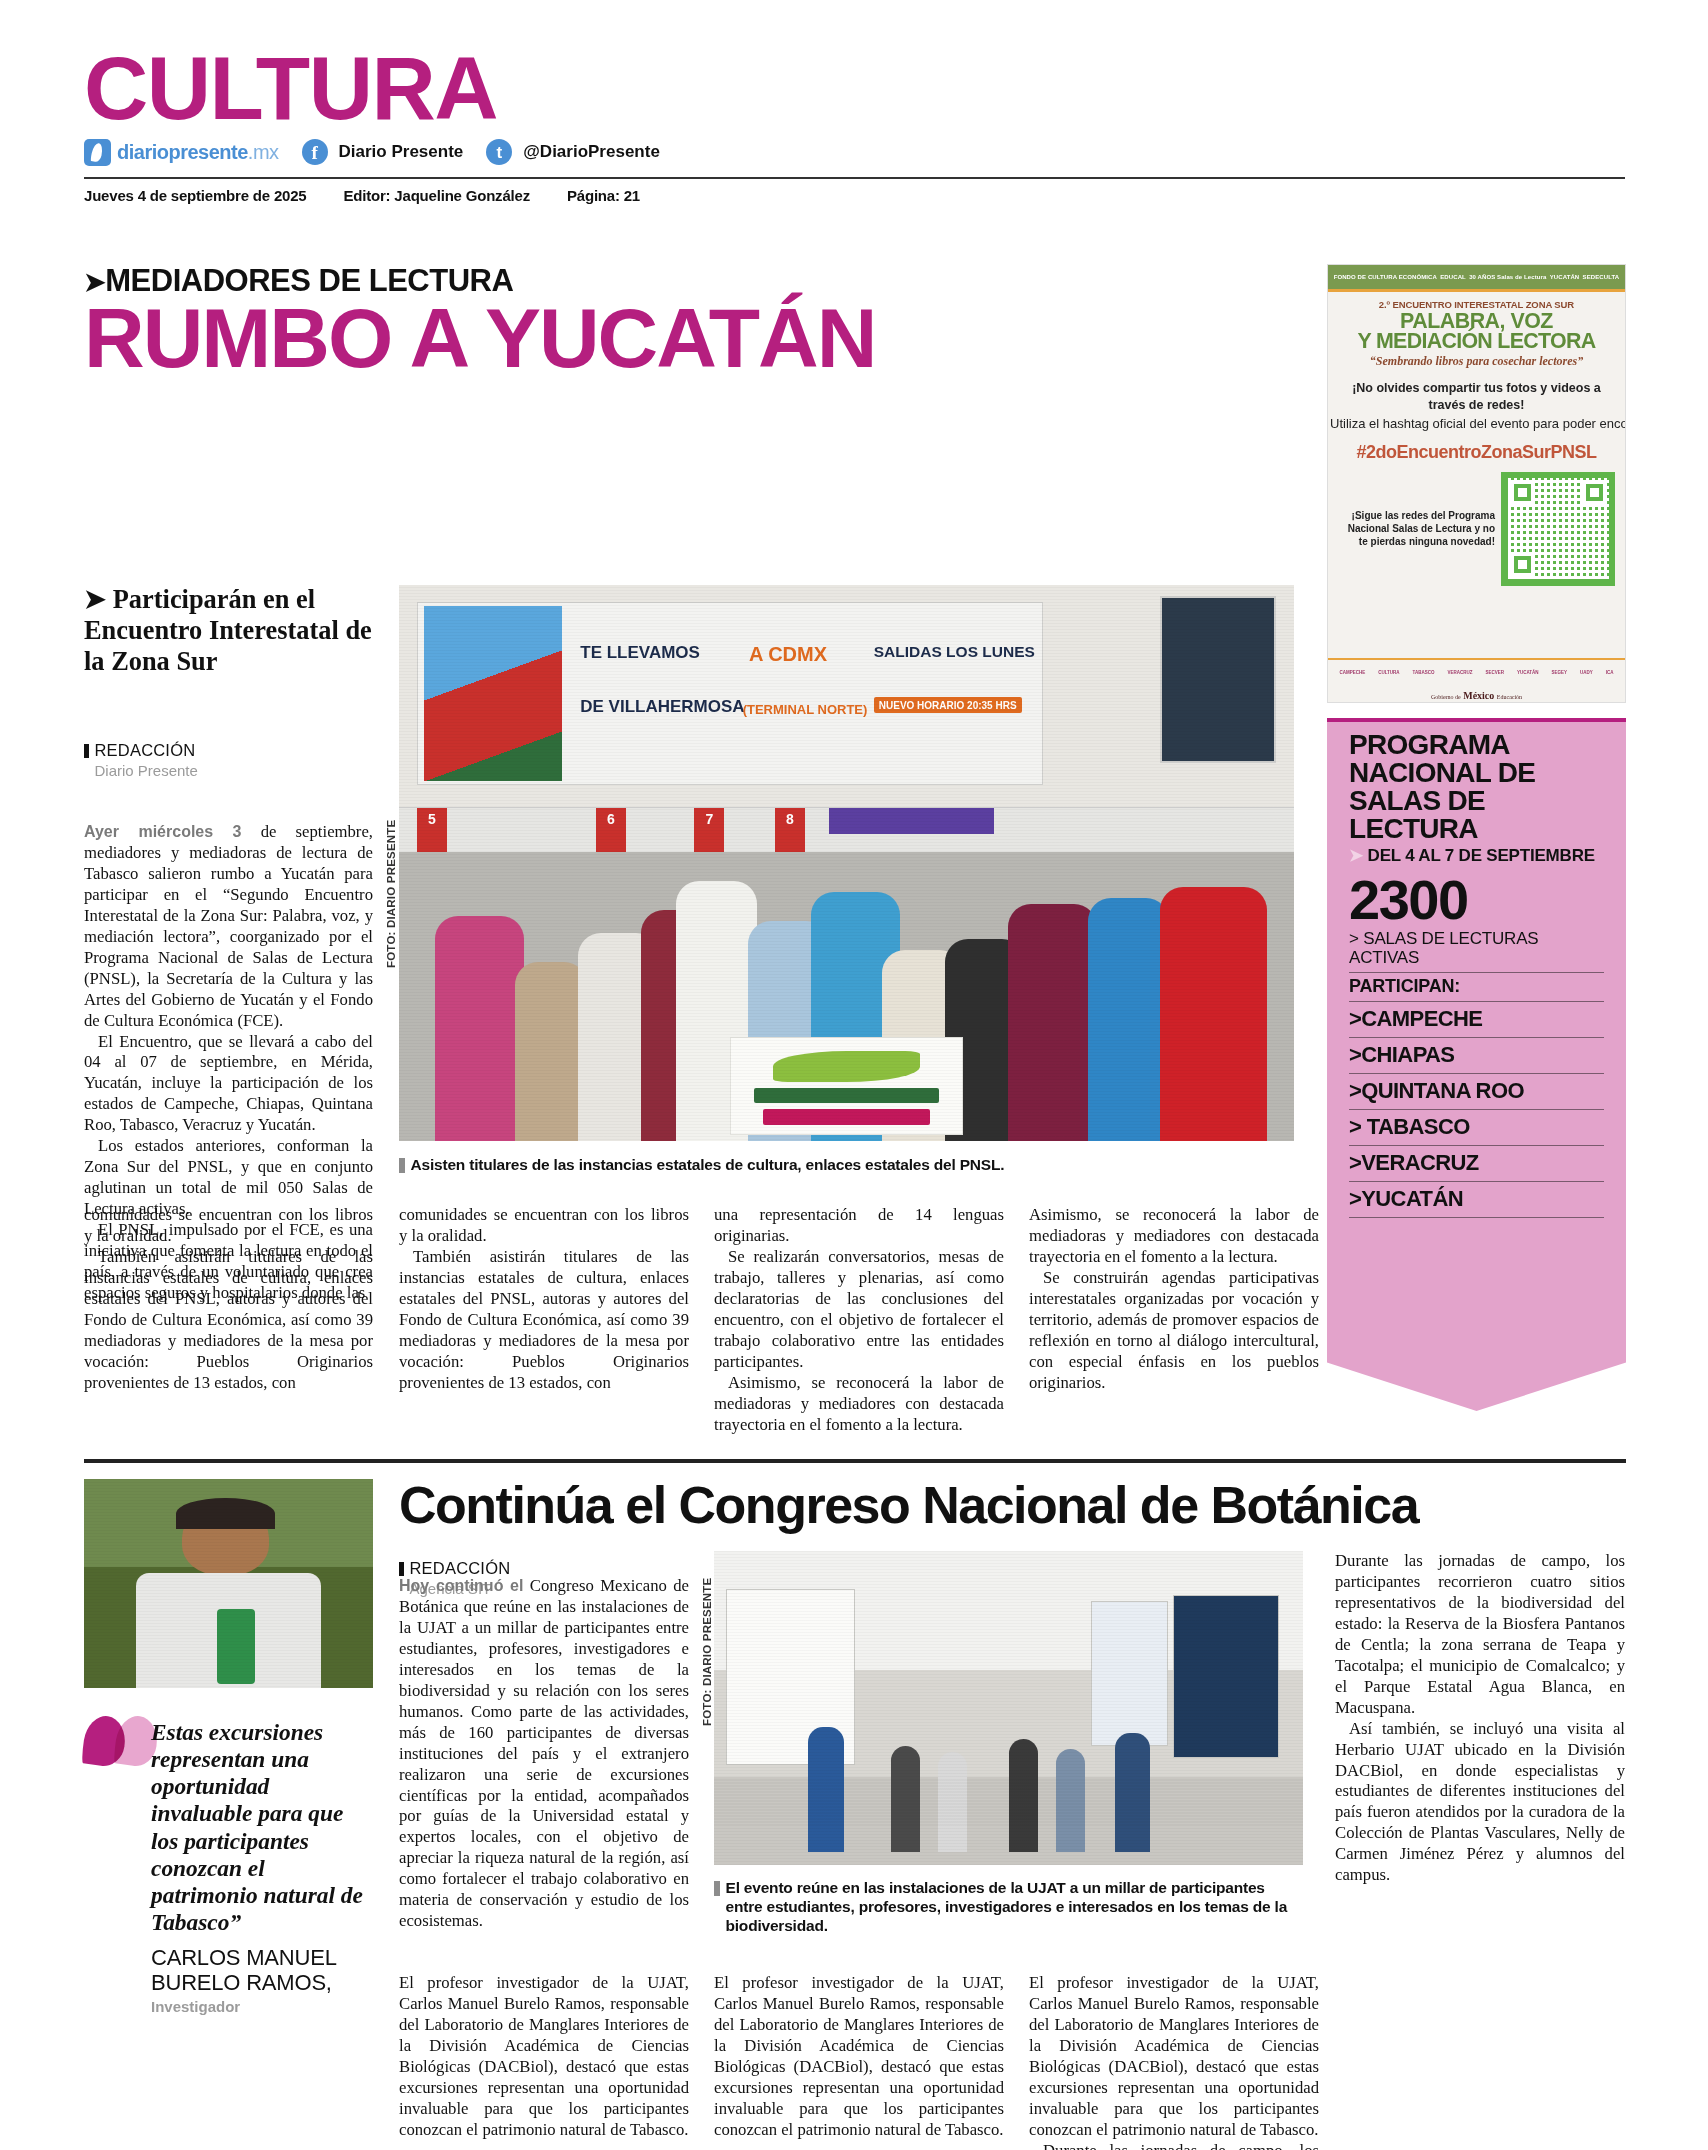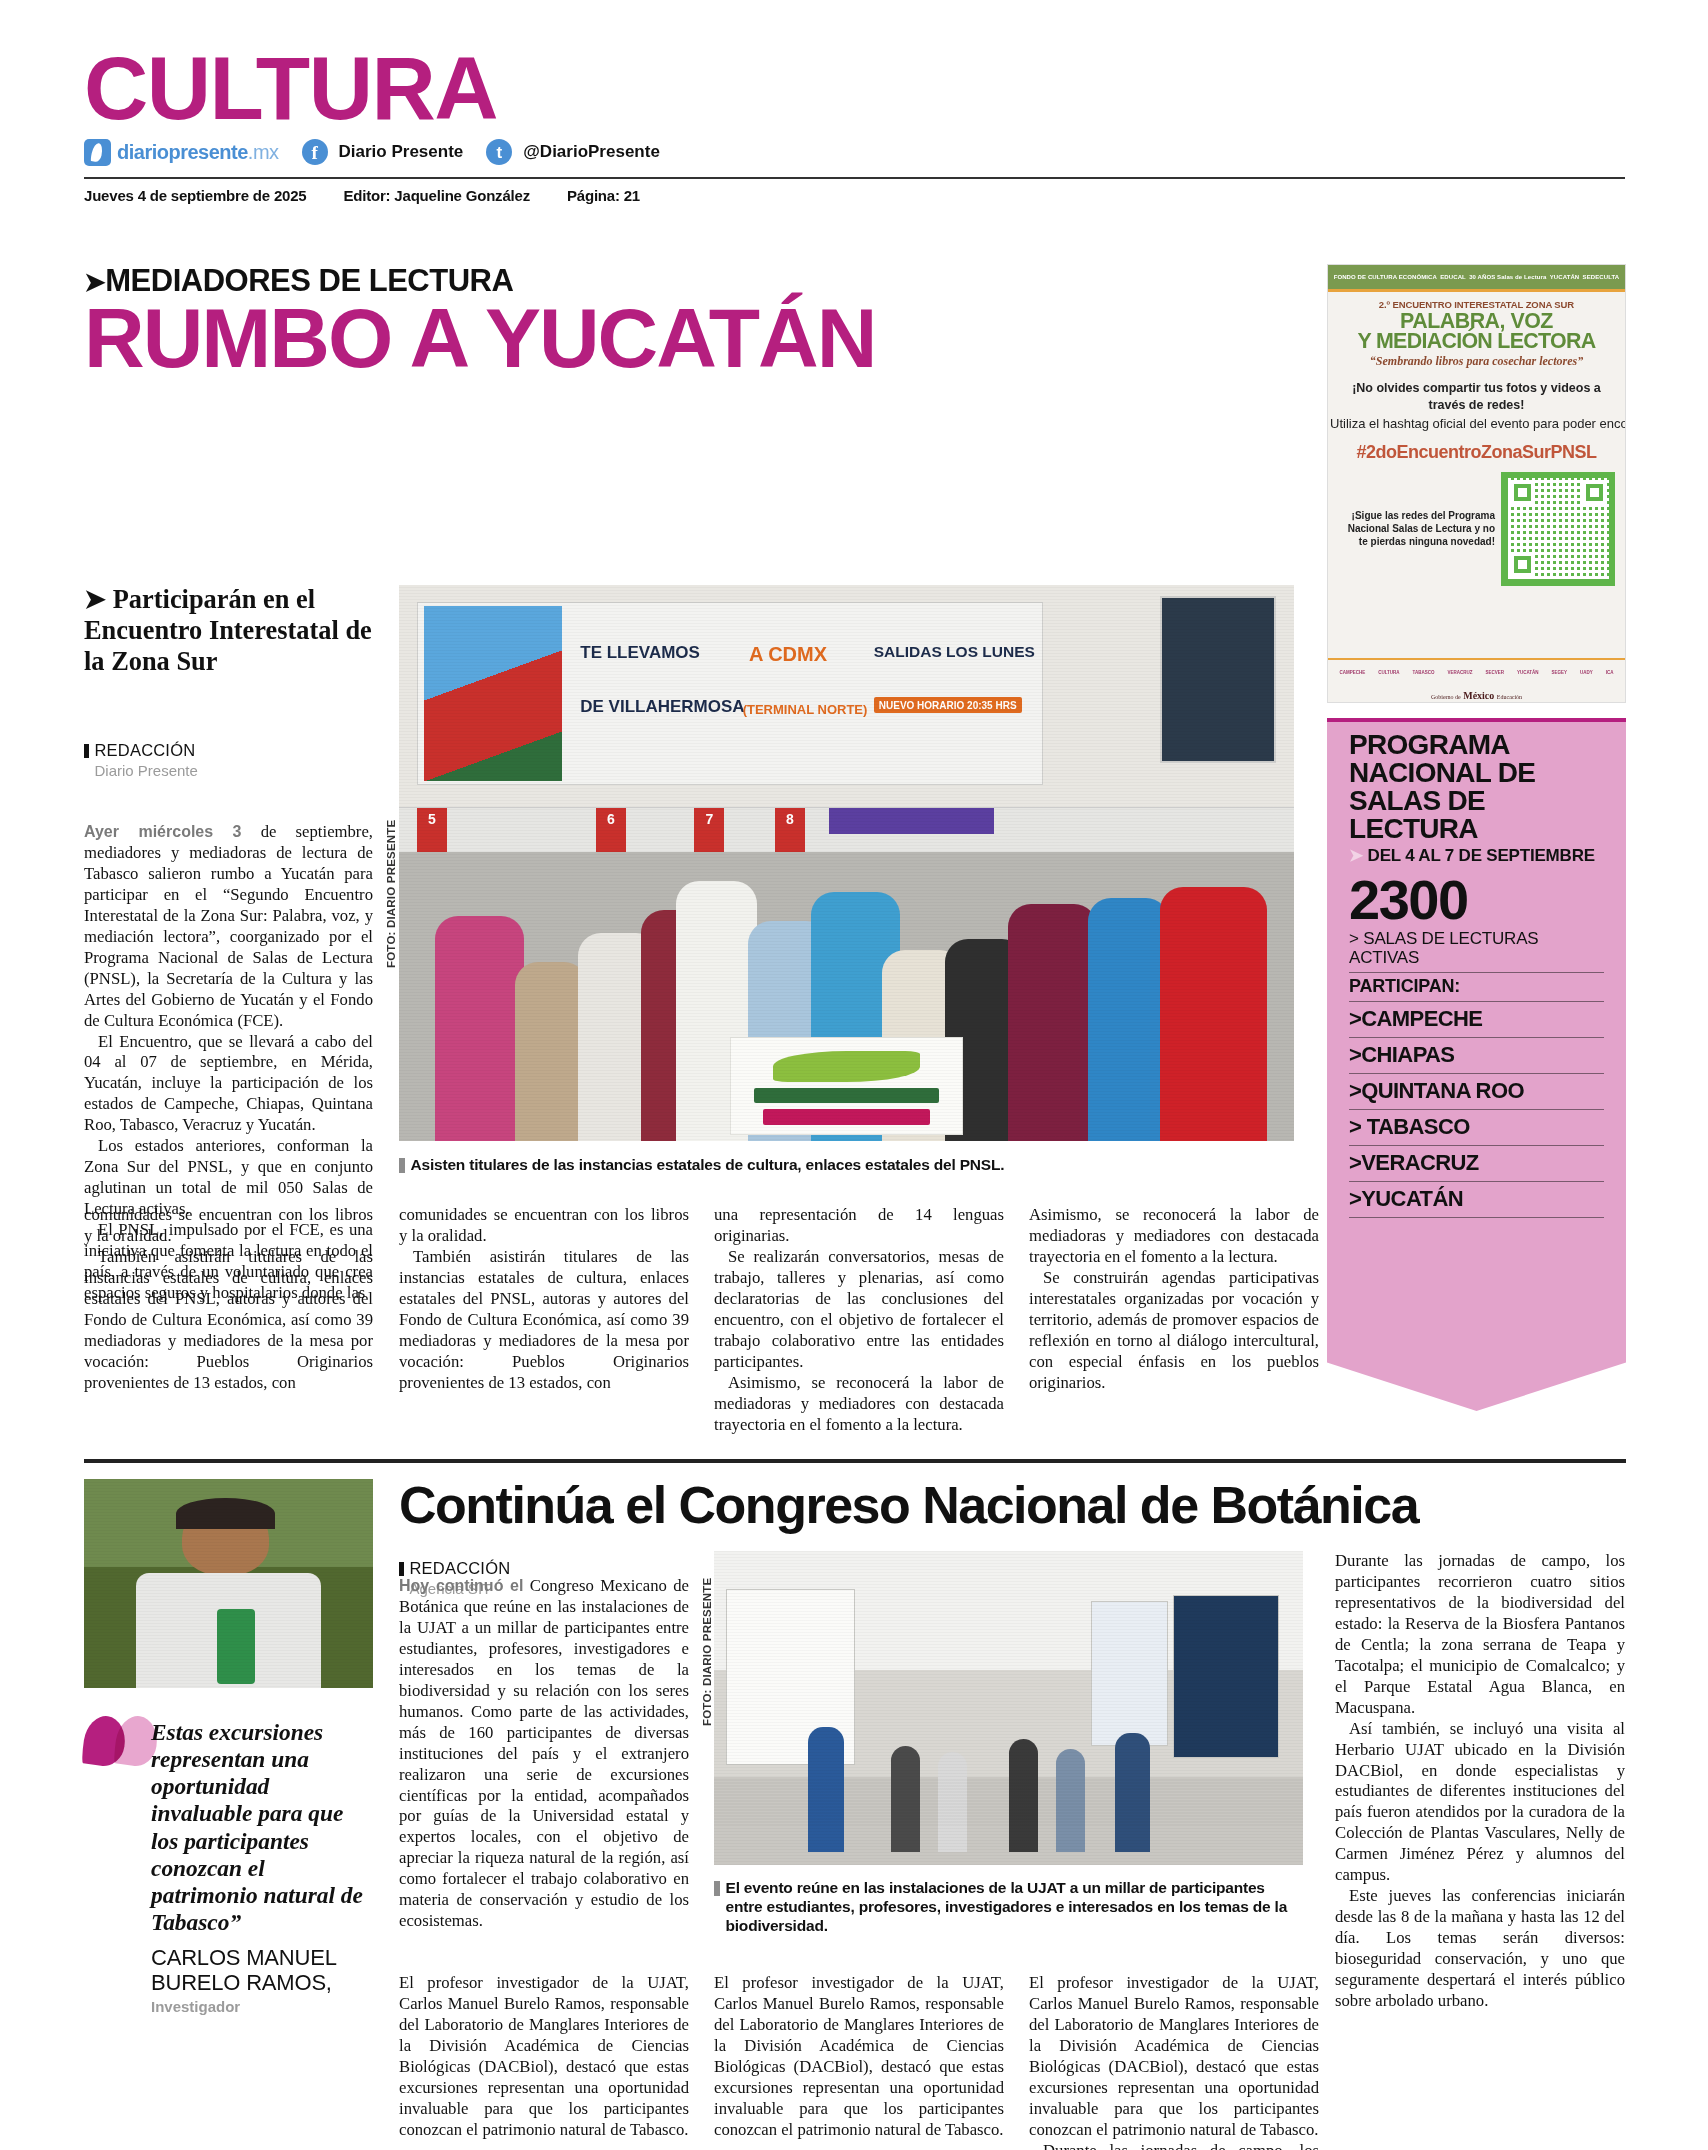--- a/index.html
+++ b/index.html
@@ -487,21 +487,20 @@
   <div class="bodycol" id="a2col2">
     <p class="first">El profesor investigador de la UJAT, Carlos Manuel Burelo Ramos, responsable del Laboratorio de Manglares Interiores de la División Académica de Ciencias Biológicas (DACBiol), destacó que estas excursiones representan una oportunidad invaluable para que los participantes conozcan el patrimonio natural de Tabasco.</p>
   </div>
   <div class="bodycol" id="a2col3">
     <p class="first">El profesor investigador de la UJAT, Carlos Manuel Burelo Ramos, responsable del Laboratorio de Manglares Interiores de la División Académica de Ciencias Biológicas (DACBiol), destacó que estas excursiones representan una oportunidad invaluable para que los participantes conozcan el patrimonio natural de Tabasco.</p>
     <p>Durante las jornadas de campo, los participantes recorrieron cuatro sitios representativos de la biodiversidad del estado: la Reserva de la Biosfera Pantanos de Centla; la zona serrana de Teapa y Tacotalpa; el municipio de Comalcalco; y el Parque Estatal Agua Blanca, en Macuspana.</p>
   </div>
   <div class="bodycol" id="a2col4">
     <p class="first">Durante las jornadas de campo, los participantes recorrieron cuatro sitios representativos de la biodiversidad del estado: la Reserva de la Biosfera Pantanos de Centla; la zona serrana de Teapa y Tacotalpa; el municipio de Comalcalco; y el Parque Estatal Agua Blanca, en Macuspana.</p>
     <p>Así también, se incluyó una visita al Herbario UJAT ubicado en la División DACBiol, en donde especialistas y estudiantes de diferentes instituciones del país fueron atendidos por la curadora de la Colección de Plantas Vasculares, Nelly de Carmen Jiménez Pérez y alumnos del campus.</p>
-    <p>Este jueves las conferencias iniciarán desde las 8 de la mañana y hasta las 12 del día. Los temas serán diversos: bioseguridad conservación, y uno que seguramente despertará el interés público sobre arbolado urbano.</p>
   </div>
 
   <div class="photo3">
     <div class="scene-hall">
       <div class="panelL"></div>
         <div class="panelR2"></div>
         <div class="panelR"></div>
       <div class="pp" style="left:16%; width:6%;  height:40%; background:#2a5a9a;"></div>
       <div class="pp" style="left:30%; width:5%;  height:34%; background:#4a4a4a;"></div>
       <div class="pp" style="left:38%; width:5%;  height:32%; background:#d9d9d9;"></div>

